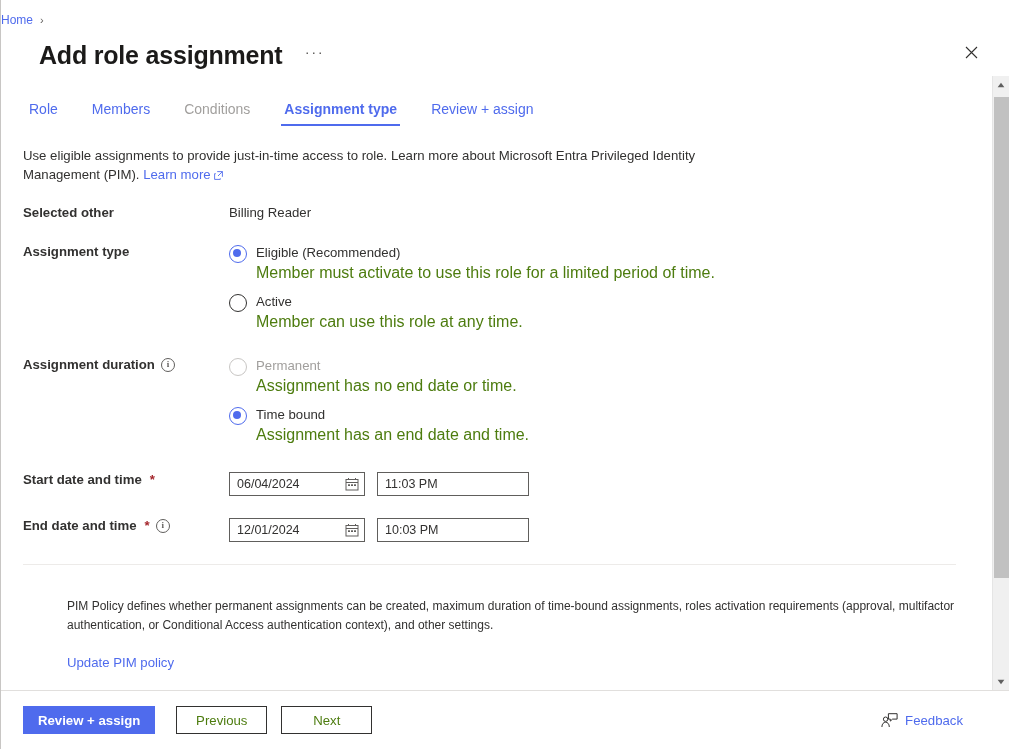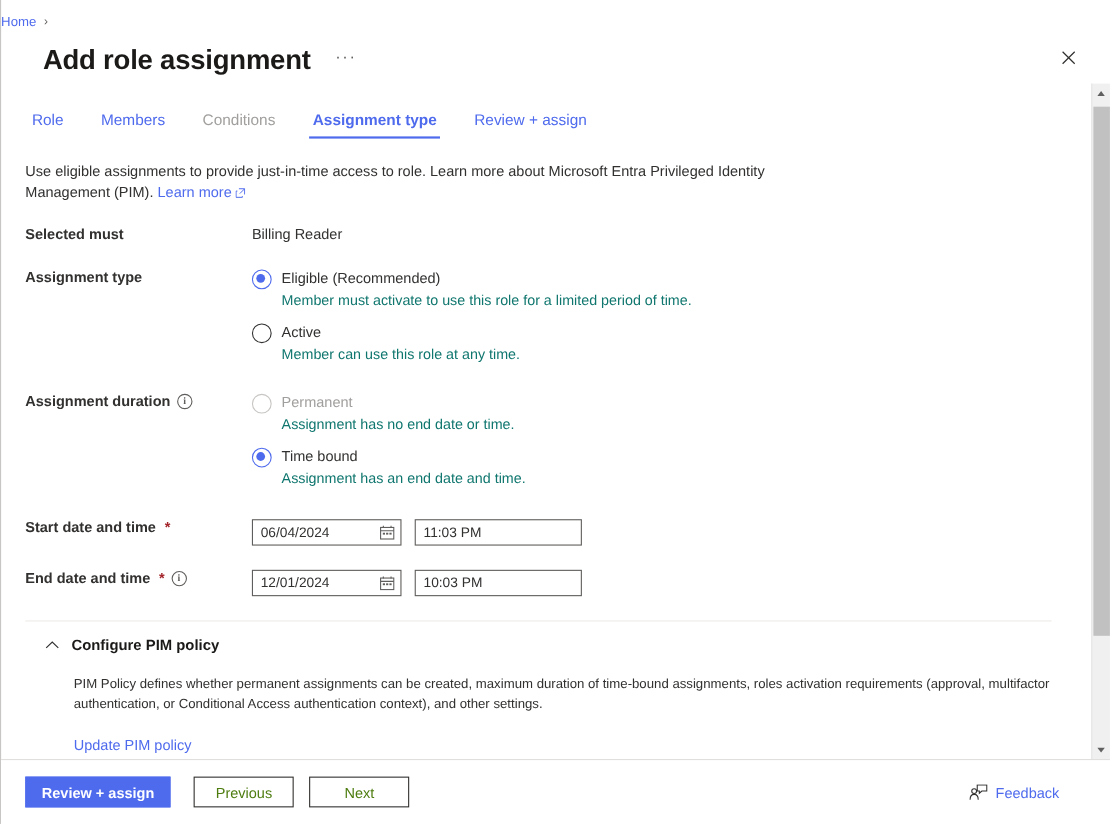--- a/index.html
+++ b/index.html
@@ -192,21 +192,21 @@
     position: absolute;
     left: 3.4px; top: 3.4px;
     width: 8px; height: 8px;
     border-radius: 50%;
     background: #4f6bed;
   }
   .radio-item.disabled .radio-mark { border-color: #c8c6c4; }
   .radio-texts { line-height: 18px; }
   .radio-title { font-size: 13.2px; color: #323130; }
   .radio-item.disabled .radio-title { color: #a19f9d; }
-  .radio-sub { font-size: 13px; color: #0f766e; margin-top: 2px; }
+  .radio-sub { font-size: 16px; color: #4d7c0f; margin-top: 2px; }
 
   
   .dt-row { display: flex; gap: 12px; align-items: center; }
   .field {
     position: relative;
     height: 24px;
     border: 1px solid #605e5c;
     background: #fff;
     display: flex;
     align-items: center;
@@ -373,21 +373,21 @@
         <a>Learn more</a><span class="ext-icon"><svg width="9" height="9" viewBox="0 0 9 9" aria-hidden="true">
               <path d="M3.2 0.6 H8.4 V5.8" stroke="#4f6bed" stroke-width="0.9" fill="none"></path>
               <path d="M8.4 0.6 L4.0 5.0" stroke="#4f6bed" stroke-width="0.9" fill="none"></path>
               <path d="M6.3 7.3 V8.4 H0.6 V2.7 H1.8" stroke="#4f6bed" stroke-width="0.9" fill="none"></path>
             </svg></span>
       </div>
 
       <div class="form">
 
         <div class="row" style="margin-bottom:22px;">
-          <div class="label-cell">Selected must</div>
+          <div class="label-cell">Selected other</div>
           <div class="value-cell">Billing Reader</div>
         </div>
 
         <div class="row" style="margin-bottom:24px;">
           <div class="label-cell">Assignment type</div>
           <div class="value-cell">
             <div class="radio-group">
               <div class="radio-item checked">
                 <span class="radio-mark"></span>
                 <span class="radio-texts">
@@ -484,28 +484,20 @@
               <div class="field time">
                 <input type="text" readonly="" value="10:03 PM" style="">
               </div>
             </div>
           </div>
         </div>
 
       </div>
 
       <div class="pim">
-        <div class="pim-head">
-          <span class="chev">
-            <svg width="13" height="9" viewBox="0 0 13 9" aria-hidden="true">
-              <path d="M1 7 L6.5 1.8 L12 7" stroke="#323130" stroke-width="1.1" fill="none"></path>
-            </svg>
-          </span>
-          <span class="pim-title">Configure PIM policy</span>
-        </div>
         <div class="pim-body">PIM Policy defines whether permanent assignments can be created, maximum duration of time-bound assignments, roles activation requirements (approval, multifactor authentication, or Conditional Access authentication context), and other settings.</div>
         <div class="pim-link">
           <a>Update PIM policy</a>
         </div>
       </div>
 
     </div>
 
     <div class="scrollbar">
       <div class="sb-arrow">

